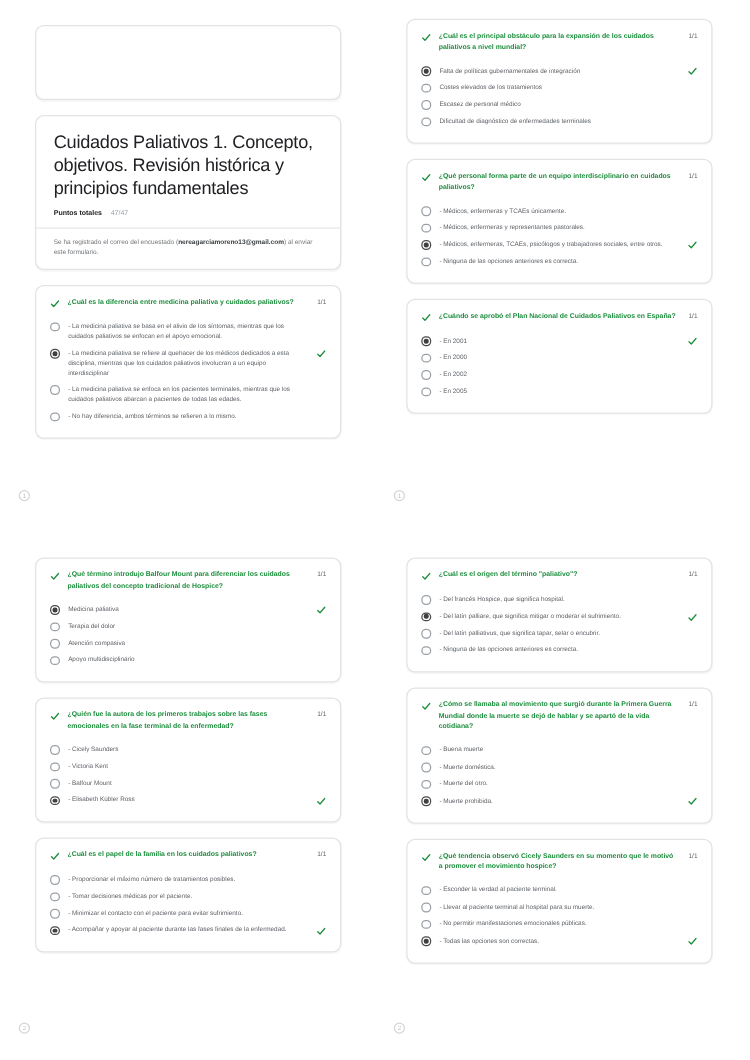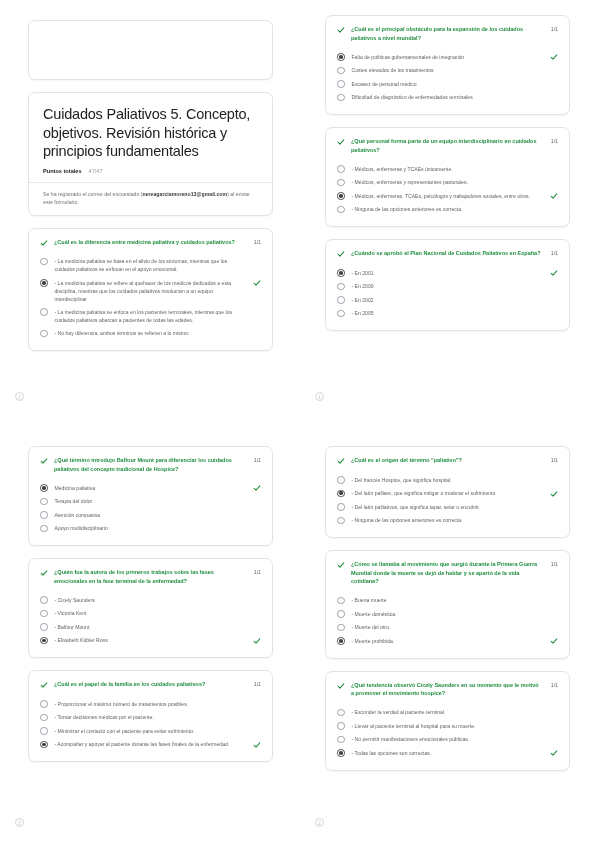--- a/index.html
+++ b/index.html
@@ -147,21 +147,21 @@
 
 <div class="sheet">
 
   <div class="page">
     <div class="col" style="left:28px; top:20px;">
 
       <div class="card blank"></div>
 
       <div class="card title-card">
         <div class="title-inner">
-          <div class="form-title"> Cuidados Paliativos 5. Concepto, objetivos. Revisión histórica y principios fundamentales</div>
+          <div class="form-title"> Cuidados Paliativos 1. Concepto, objetivos. Revisión histórica y principios fundamentales</div>
           <div class="points-row">
             <span class="points-label">Puntos totales</span>
             <span class="points-value">47/47</span>
           </div>
         </div>
         <div class="divider"></div>
         <div class="email-note">
           <span>Se ha registrado el correo del encuestado (</span><b>nereagarciamoreno13@gmail.com</b><span>) al enviar este formulario.</span>
         </div>
       </div>

